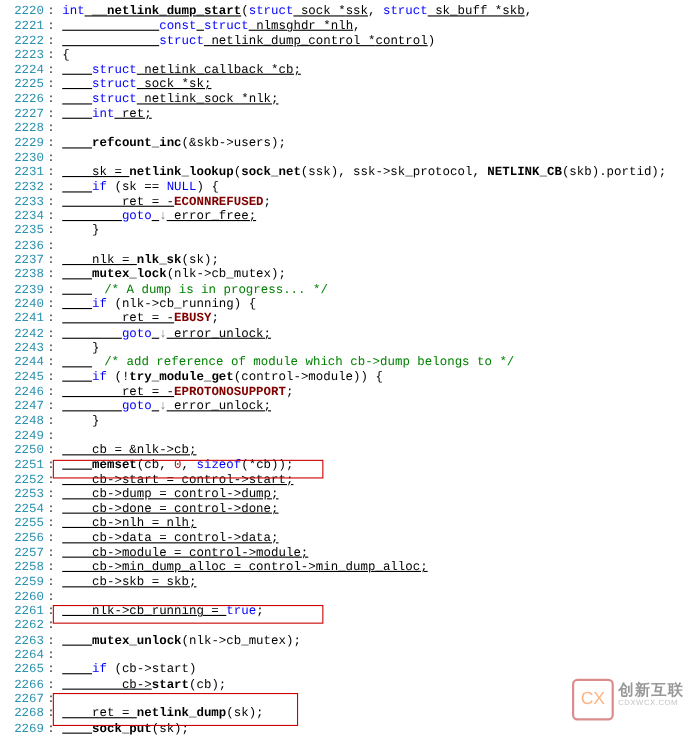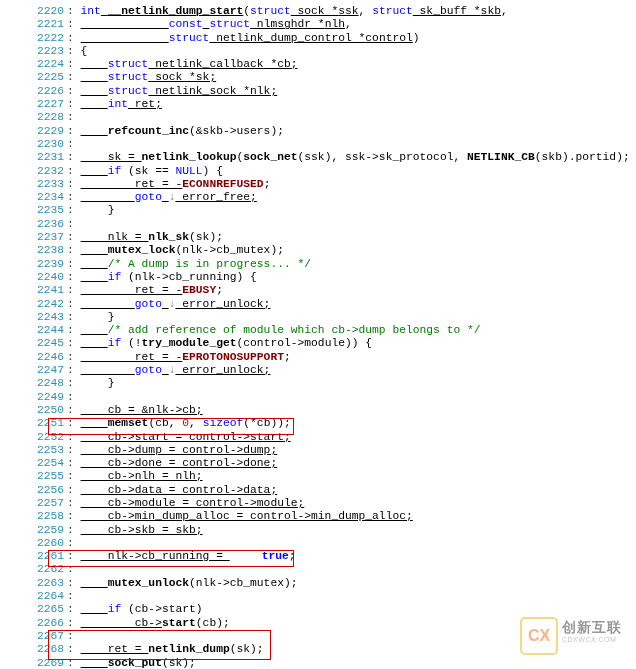--- a/index.html
+++ b/index.html
@@ -19,48 +19,47 @@
     position: relative;
     padding-top: 5px;
   }
   .line { display: block; }
   .ln {
     display: inline-block;
     width: 40px;
     text-align: right;
     color: #2b91af;
     padding-right: 3px;
-    padding-left: 24px;
   }
   .colon { color: #333; }
   .kw  { color: #0000ff; font-weight: normal; }                      
   .fn  { color: #000; font-weight: bold; }      
   .id  { color: #000; text-decoration: underline; }                         
   .op  { color: #000; }
   .num { color: #a31515; }
-  .cm  { color: #008000; }                      
+  .cm  { color: #008000; margin-left: 11px; }                      
   .err { color: #800000; font-weight: bold; text-align: right; }   
   .nul { color: #0000ff; font-weight: normal; }
-  .bool{ color: #0000ff; font-weight: bold; margin-left: 32px; }
+  .bool{ color: #0000ff; font-weight: normal; }
   .ul  { text-decoration: underline; text-align: center; }
   .arrow { color: #808080; }
   .watermark {
     position: absolute;
     right: 6px;
     bottom: 18px;
     width: 110px;
     height: 34px;
     opacity: .5;
     font-family: sans-serif;
   }
   .wm-logo {
     position:absolute; left:0; top:0; width:34px; height:34px;
-    border:2px solid #eab308; border-radius:5px;
+    border:2px solid #b91c1c; border-radius:5px;
     display:flex; align-items:center; justify-content:center;
-    color:#f60; font-weight:bold; font-size:16px;
+    color:#f60; font-weight:normal; font-size:16px;
   }
   .wm-text {
     position:absolute; left:42px; top:2px;
     font-size:14px; color:#333; font-weight:bold; letter-spacing:1px;
   }
   .wm-sub {
     position:absolute; left:42px; top:19px;
     font-size:7px; color:#888; letter-spacing:0.5px;
   }
   .box {

